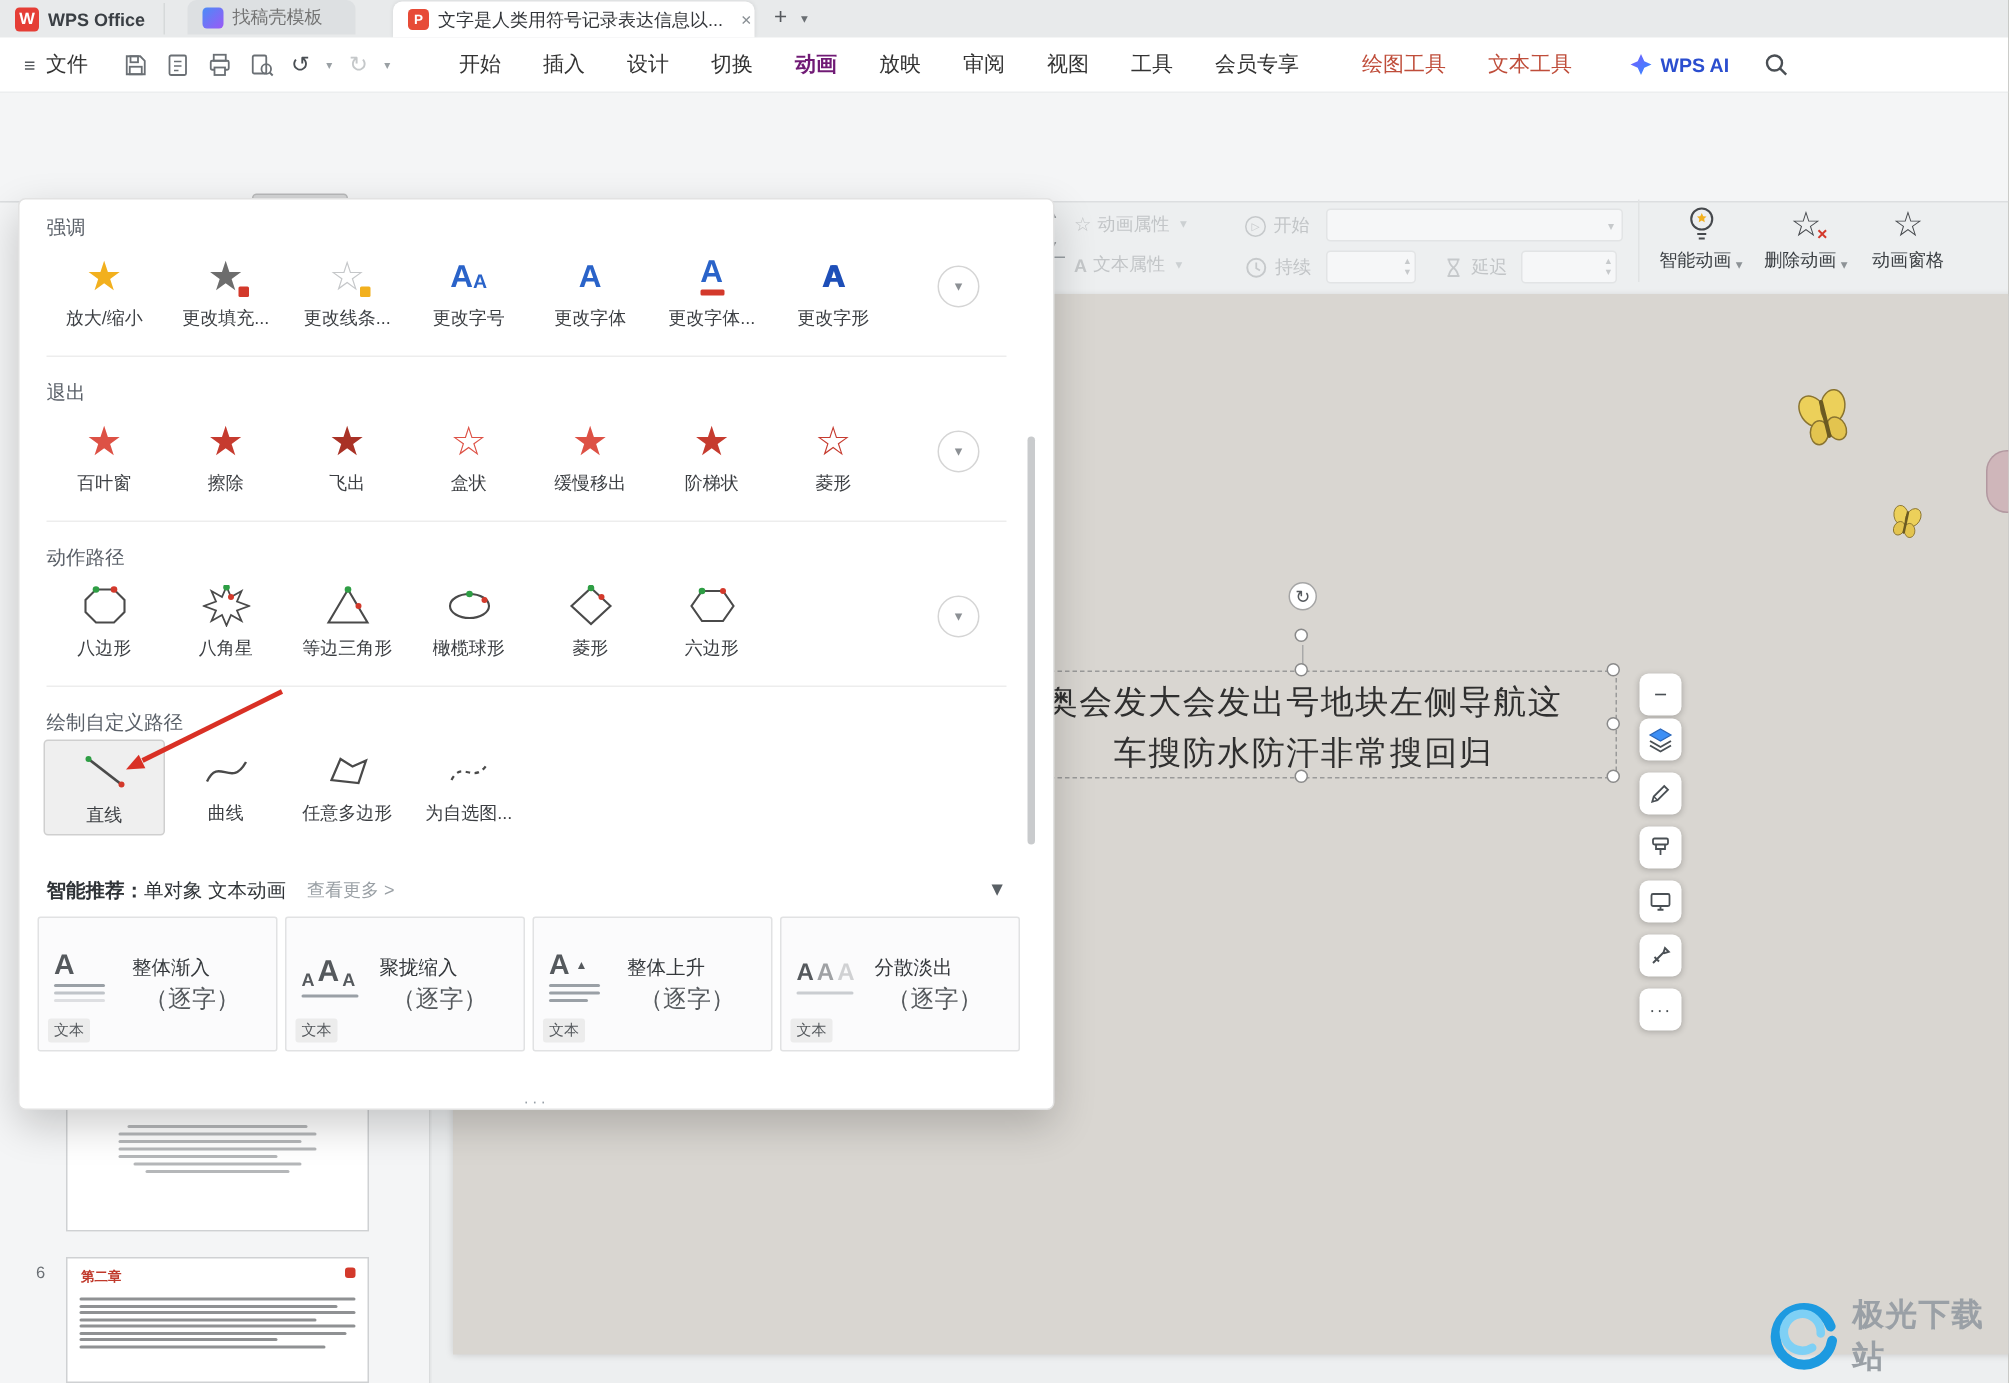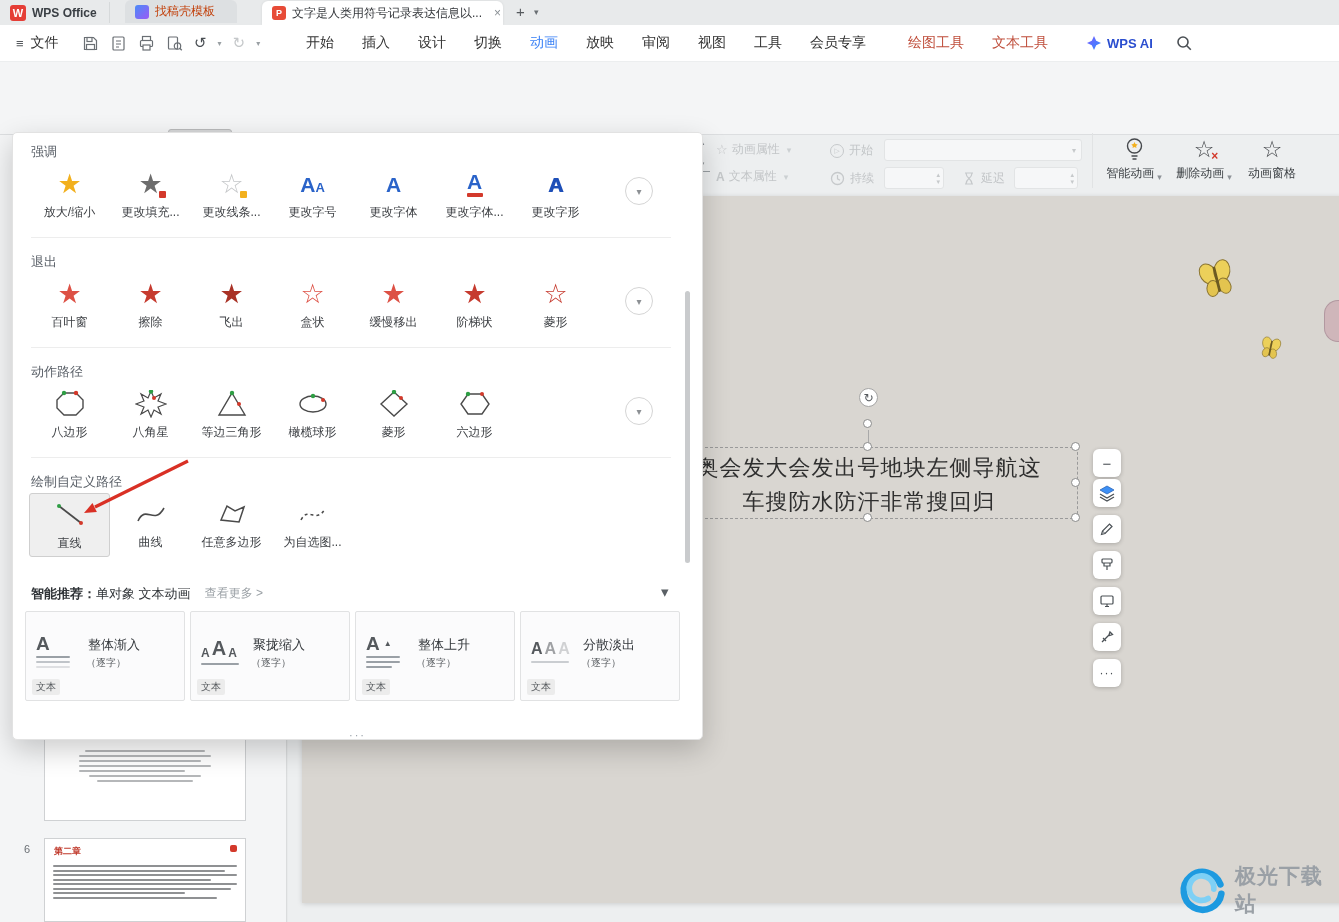--- a/index.html
+++ b/index.html
@@ -3,39 +3,39 @@
 <meta charset="utf-8">
 <style>
 *{box-sizing:border-box;margin:0;padding:0}
 body{font-family:"Liberation Sans","DejaVu Sans",sans-serif;background:#9a9a9a}
 #app{position:relative;width:1339px;height:922px;background:#e8eaeb;overflow:hidden;font-family:"Liberation Sans","DejaVu Sans",sans-serif}
 
 #tb{position:absolute;left:0;top:0;width:100%;height:25px;background:#e8eaeb;z-index:5}
 .logo-wrap{position:absolute;left:6px;top:2px;height:21px;display:flex;align-items:center;gap:6px;padding:0 12px 0 4px;border-right:1px solid #d6d9da}
 .wbox{width:16px;height:16px;border-radius:3px;background:#e53e36;color:#fff;font-size:11px;font-weight:bold;display:flex;align-items:center;justify-content:center}
 .logo-txt{font-size:12px;color:#3a3f44;font-weight:bold}
-.tab{position:absolute;top:0;height:23px;display:flex;align-items:center;gap:6px;padding:0 10px;border-radius:6px 6px 0 0;font-size:12px;color:#c2410c;white-space:nowrap}
+.tab{position:absolute;top:0;height:23px;display:flex;align-items:center;gap:6px;padding:0 10px;border-radius:6px 6px 0 0;font-size:12px;color:#737373;white-space:nowrap}
 .tab.inactive{background:#dde0e2}
 .tab.active{background:#fff;color:#33363a;top:1px;height:24px;box-shadow:0 0 3px rgba(0,0,0,.08)}
 .ticon{width:14px;height:14px;border-radius:3px;display:flex;align-items:center;justify-content:center;color:#fff;font-size:9px;font-weight:bold;flex:0 0 auto}
 .tclose{margin-left:6px;color:#8a9095;font-size:12px}
 .newtab{position:absolute;top:3px;font-size:15px;color:#55595d}
 .newchev{position:absolute;top:7px;font-size:9px;color:#6a6f73}
 
 #mb{position:absolute;left:0;top:25px;width:100%;height:37px;background:#fff;border-bottom:1px solid #eceeef;z-index:5}
 #file{position:absolute;left:16px;top:0;height:36px;display:flex;align-items:center;gap:7px;font-size:14px;color:#333}
 #file .mglyph{font-size:13px;color:#55595d}
 #qicons{position:absolute;left:82px;top:0;height:36px;display:flex;align-items:center;gap:11px}
 .qi{display:flex;align-items:center}
 .undo{font-size:15px;color:#4a4f54}
 .redo{font-size:15px;color:#c5c8ca}
 .cvtiny{font-size:8px;color:#9aa0a4}
 #mtabs{position:absolute;left:292px;top:0;height:36px;display:flex;align-items:center}
 .mtab{padding:0 14px;font-size:14px;color:#333;white-space:nowrap}
-.mtab.active{font-weight:normal;color:#3b82f6}
+.mtab.active{font-weight:bold;color:#701a75}
 .mtab.ctx{color:#bf4d3a}
 .ai{display:flex;align-items:center;gap:5px;margin-left:24px}
 .ai-txt{font-size:13px;font-weight:bold;color:#2b4ecf}
 .srch{margin-left:22px;display:flex;align-items:center}
 
 #rb{position:absolute;left:0;top:62px;width:100%;height:73px;background:#f4f5f6;border-bottom:1px solid #dcdee0;z-index:4}
 .rtool{position:absolute;display:flex;flex-direction:column;align-items:center}
 .rlbl{font-size:12px;color:#3e4246;white-space:nowrap}
 .rlbl.dis{color:#c2c5c7}
 .cv{font-size:9px;color:#8d9296;margin-left:3px}
@@ -88,21 +88,21 @@
 .smartrow{position:absolute;left:18px;top:452px;display:flex;align-items:flex-start;font-size:13px;color:#2f3337}
 .smartrow .more{color:#9aa0a5;font-size:12px;margin-left:14px}
 .smart-chev{position:absolute;left:648px;top:450px;font-size:15px;color:#5a6065}
 #cards{position:absolute;left:12px;top:478px;display:flex;gap:5px}
 .card{position:relative;width:160px;height:90px;border:1px solid #e1e2e3;background:#fbfbfc;border-radius:2px}
 .card .cic{position:absolute;left:10px;top:16px;width:48px;height:46px;display:flex;flex-direction:column;justify-content:center}
 .cicA{font-weight:bold;font-size:19px;color:#55595d;line-height:1}
 .cln{height:2px;background:#9aa0a6;margin-top:3px;border-radius:1px}
 .cAAA{display:flex;align-items:flex-end;gap:2px;color:#55595d;font-weight:bold}
 .card .cname{position:absolute;left:62px;top:24px;font-size:13px;color:#34383c;white-space:nowrap}
-.card .csub{position:absolute;left:60px;top:44px;font-size:10px;color:#55595d}
+.card .csub{position:absolute;left:70px;top:44px;font-size:16px;color:#55595d}
 .card .ctag{position:absolute;left:6px;bottom:5px;font-size:10px;color:#55595d;background:#ececec;padding:1px 4px;border-radius:2px}
 .panel-dots{position:absolute;left:0;top:596px;width:100%;text-align:center;font-size:11px;color:#98a0a8;letter-spacing:2px}
 .pscroll{position:absolute;left:672px;top:158px;width:5px;height:272px;background:#c9cbcd;border-radius:3px}
 
 #arrow{position:absolute;left:70px;top:444px;z-index:60}
 
 .g-green{color:#3f9d45}.g-green2{color:#57ab5c}.g-gray{color:#8f9397}
 .r1{color:#dd5145}.r2{color:#c63b2f}.r3{color:#a93226}
 .y1{color:#f2b01e}.e-dark{color:#6d6d6d}.e-light{color:#c5c7c9}
 .blueA{font-weight:bold;color:#2a63c9;font-size:21px;line-height:1}

